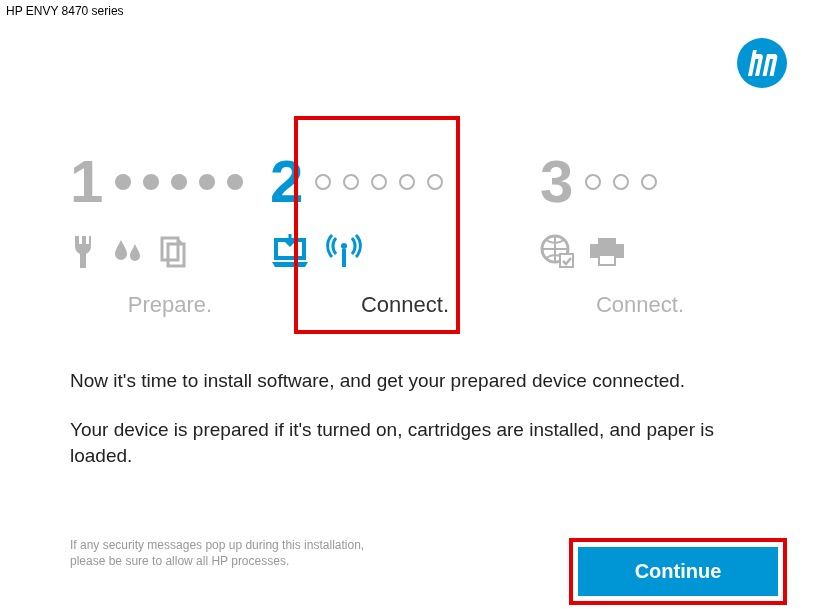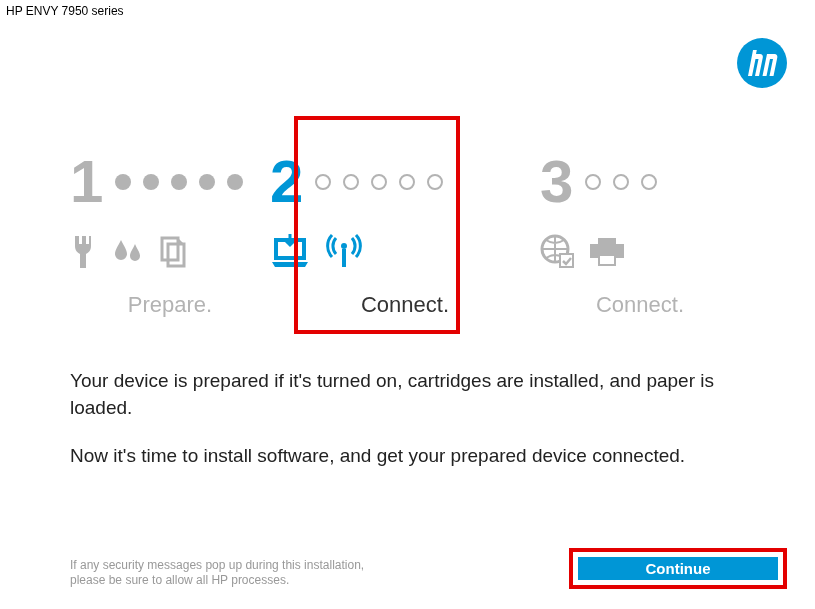--- a/index.html
+++ b/index.html
@@ -105,52 +105,52 @@
       margin-top: 50px;
       font-size: 19px;
       color: #222;
       line-height: 1.4;
     }
     .body-text p {
       margin-bottom: 22px;
     }
     .footer {
       position: absolute;
-      bottom: 20px;
+      bottom: 4px;
       left: 70px;
       right: 28px;
       display: flex;
       justify-content: space-between;
-      align-items: flex-end;
+      align-items: flex-start;
     }
     .security-note {
       font-size: 12px;
       color: #999;
       line-height: 1.3;
       max-width: 320px;
     }
     .continue-wrapper {
       border: 4px solid #e30000;
       padding: 5px;
     }
     .continue-btn {
       background: #0096d6;
       color: #fff;
       border: none;
       width: 200px;
-      height: 23px;
-      font-size: 15px;
+      height: 49px;
+      font-size: 20px;
       font-weight: bold;
       cursor: pointer;
     }
   </style>
 </head>
 <body>
 
-<div class="window-title">HP ENVY 7950 series</div>
+<div class="window-title">HP ENVY 8470 series</div>
 
 <div class="hp-logo">
   <svg viewBox="0 0 50 50">
     <circle cx="25" cy="25" r="25" fill="#0096d6"></circle>
     <path d="M16 12 L11 38 L15 38 L18.5 21 L21.5 21 L18 38 L22 38 L25.8 19.5 C26.2 17.5 25 16 23 16 L19 16 L19.8 12 Z" fill="#fff"></path>
     <path d="M30 16 L25.5 38 L29.5 38 L33 21 L36 21 L32.5 38 L36.5 38 L40.3 19.5 C40.7 17.5 39.5 16 37.5 16 Z" fill="#fff"></path>
   </svg>
 </div>
 
 <div class="steps-container">
@@ -241,22 +241,22 @@
           </svg>
       </span>
     </div>
     <div class="step-label">Connect.</div>
   </div>
 </div>
 
 <div class="highlight-box"></div>
 
 <div class="body-text">
+  <p>Now it's time to install software, and get your prepared device connected.</p>
   <p>Your device is prepared if it's turned on, cartridges are installed, and paper is loaded.</p>
-  <p>Now it's time to install software, and get your prepared device connected.</p>
 </div>
 
 <div class="footer">
   <div class="security-note">If any security messages pop up during this installation, please be sure to allow all HP processes.</div>
   <div class="continue-wrapper">
     <button class="continue-btn">Continue</button>
   </div>
 </div>
 
 </body></html>

